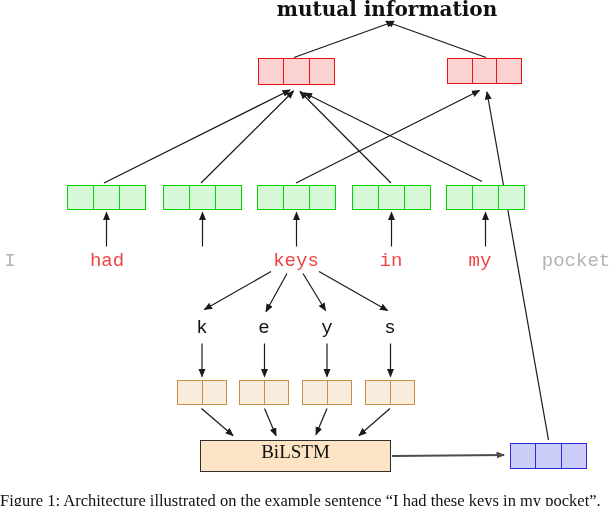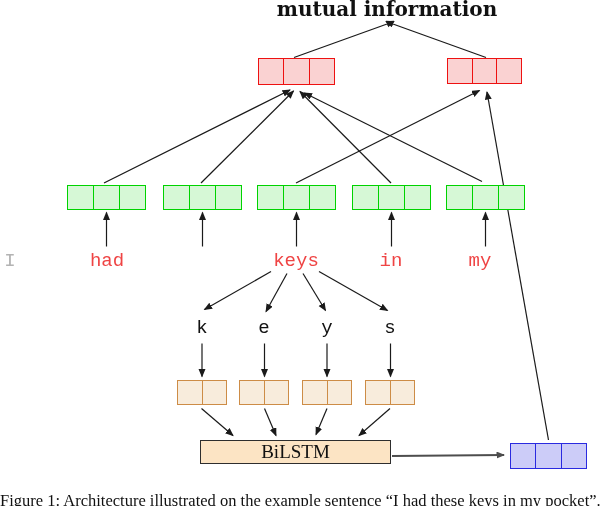--- a/index.html
+++ b/index.html
@@ -44,25 +44,25 @@
   .chletter{
     position:absolute;
     top:317px;
     transform:translateX(-50%);
     font-family:"Liberation Mono", monospace;
     font-size:19px;
     color:#111;
   }
   .bilstm{
     position:absolute;
-    left:200px;top:440px;width:191px;height:24px;
+    left:200px;top:440px;width:191px;height:32px;
     box-sizing:border-box;
     background:#fce4c4;
     border:1.6px solid #2e2e2e;
-    display:flex;align-items:flex-end;justify-content:center;
+    display:flex;align-items:flex-start;justify-content:center;
     font-family:"Liberation Serif", serif;
     font-size:19px;color:#111;
   }
   .caption{
     position:absolute;
     left:0;top:491px;
     width:640px;
     font-family:"Liberation Serif", serif;
     font-size:16.5px;
     color:#111;
@@ -159,20 +159,21 @@
     <div class="cell"></div>
     <div class="cell"></div>
     <div class="cell"></div>
   </div>
 
   <span class="word muted" style="left:10px;">I</span>
   <span class="word" style="left:107px;">had</span>
   <span class="word" style="left:296px;">keys</span>
   <span class="word" style="left:391px;">in</span>
   <span class="word" style="left:460px;margin-left:20px;">my</span>
+  <span class="word muted" style="left:576px;">pocket</span>
 
   <span class="chletter" style="left:202px;">k</span>
   <span class="chletter" style="left:264px;">e</span>
   <span class="chletter" style="left:327px;">y</span>
   <span class="chletter" style="left:390px;">s</span>
 
   <div class="vecbox orange" style="left:177px;top:380px;width:50px;height:25px;">
     <div class="cell"></div>
     <div class="cell"></div>
   </div>

